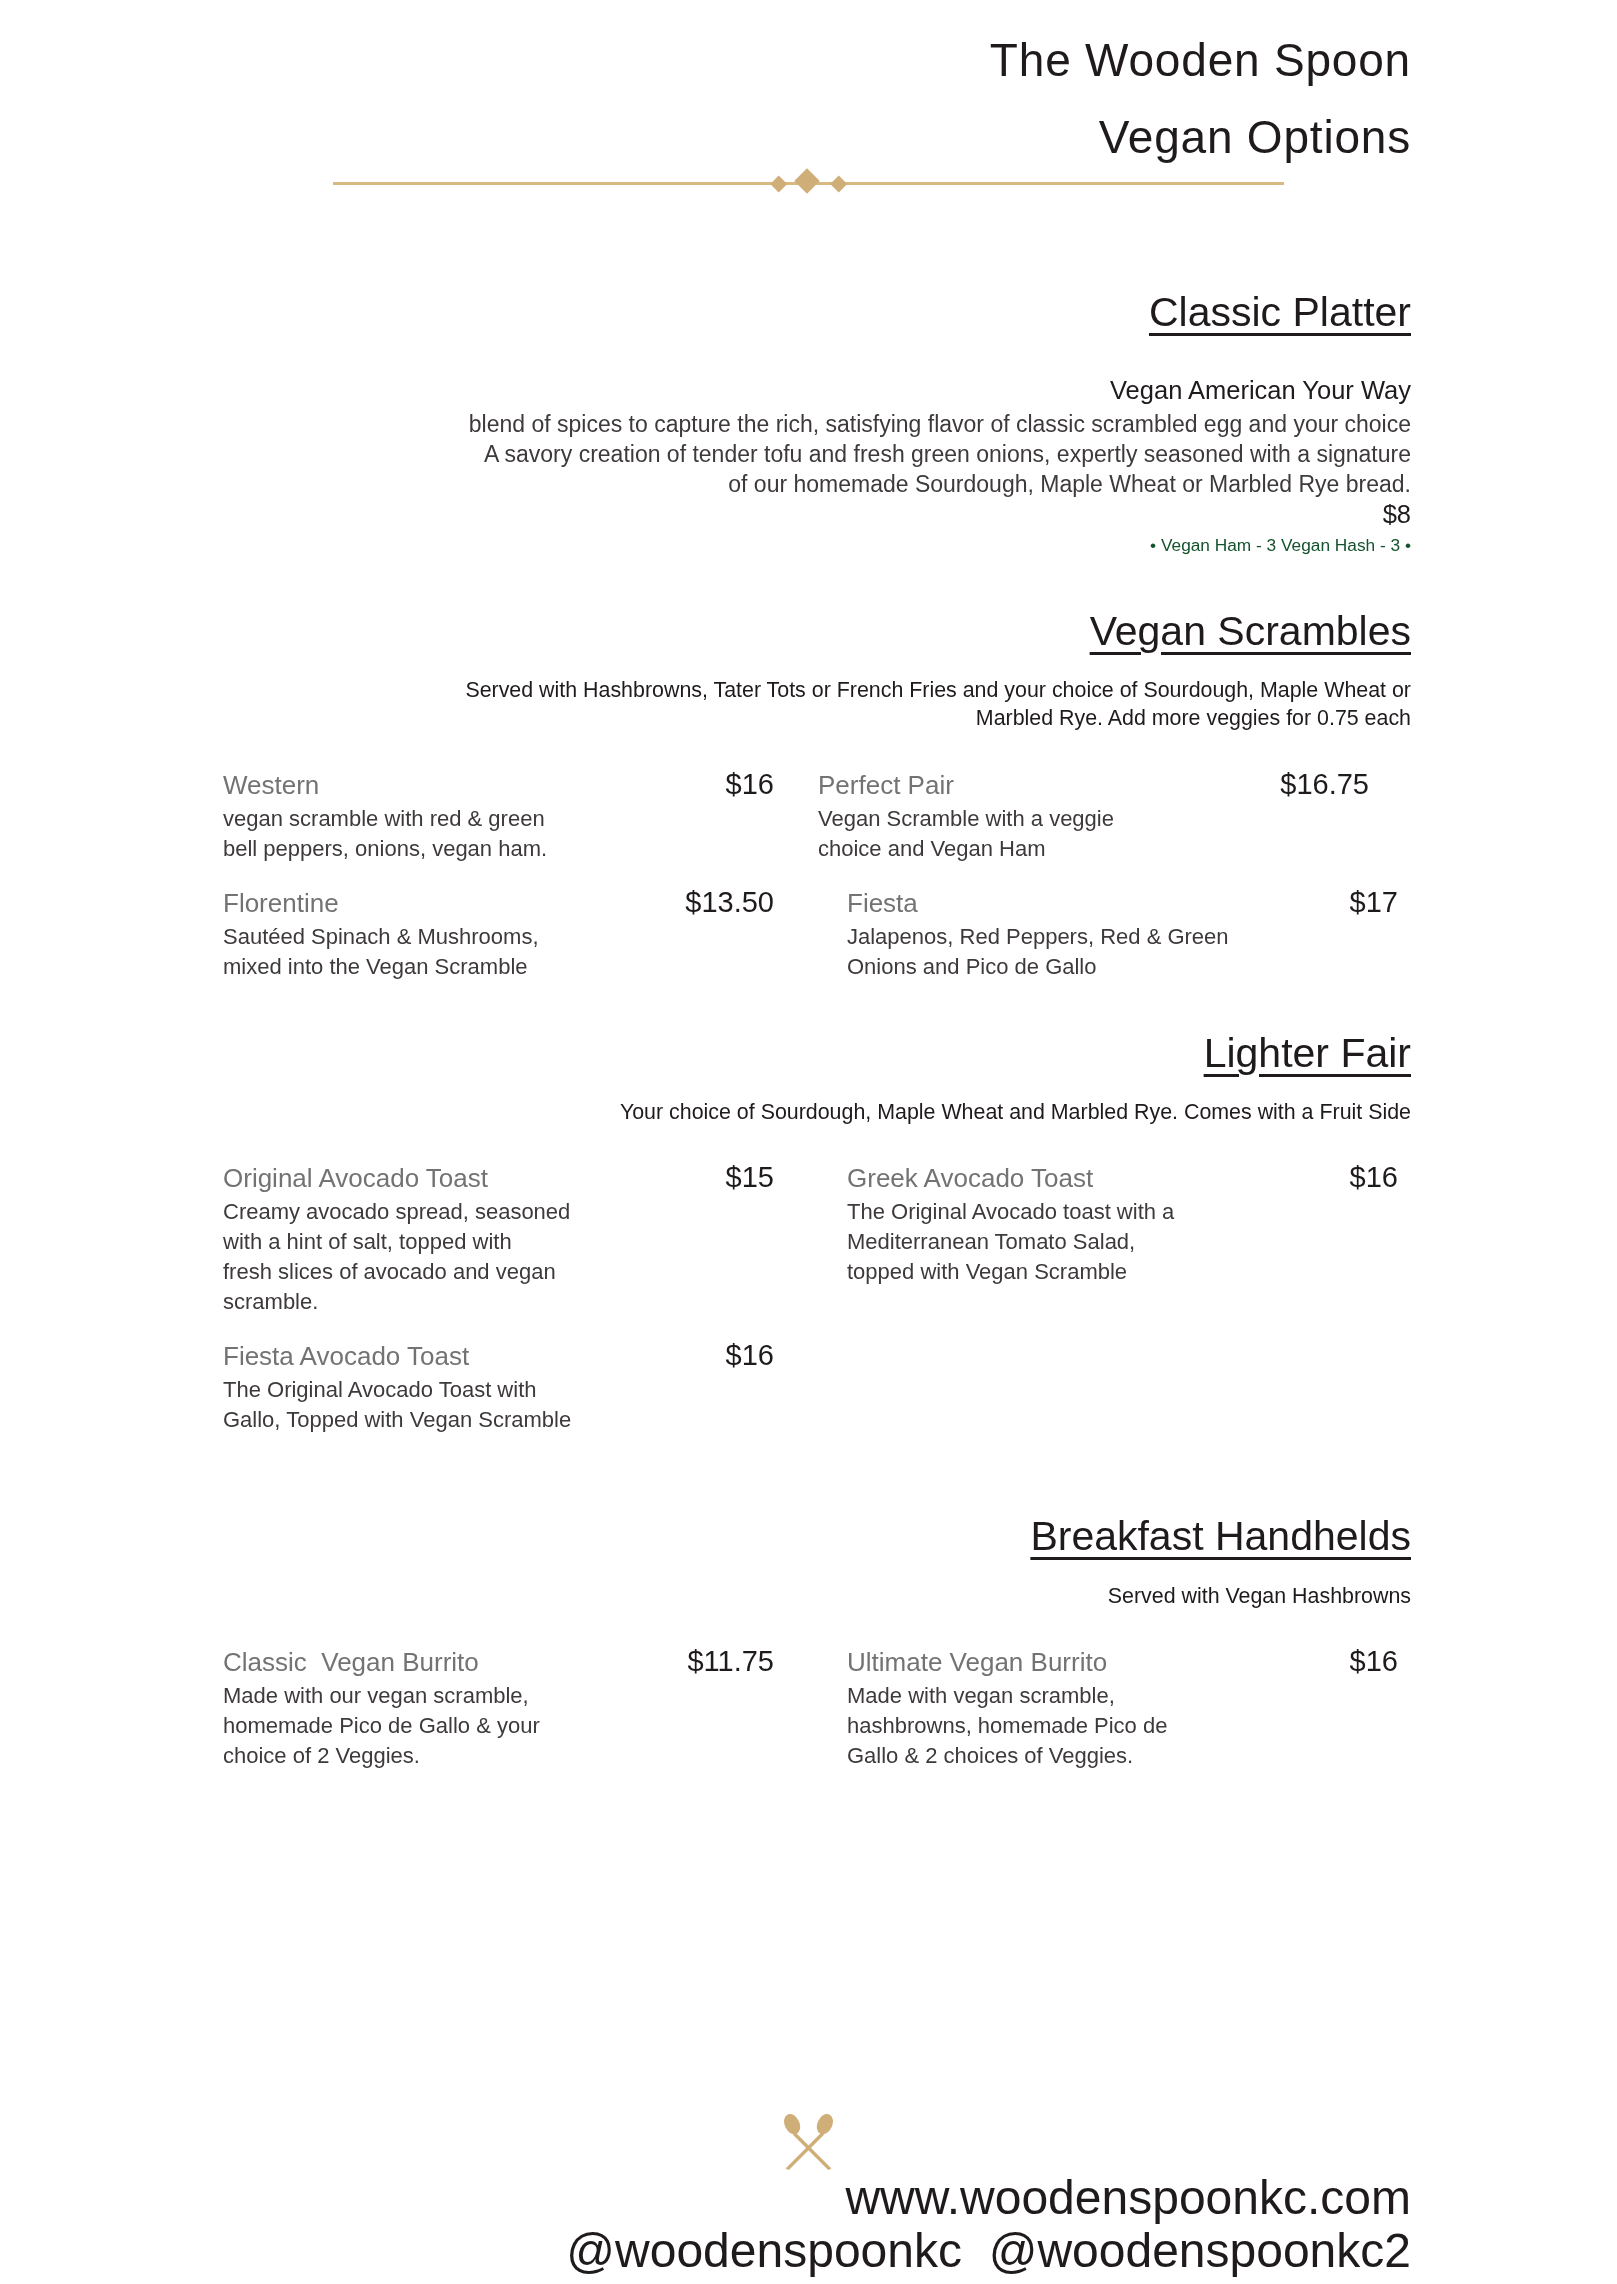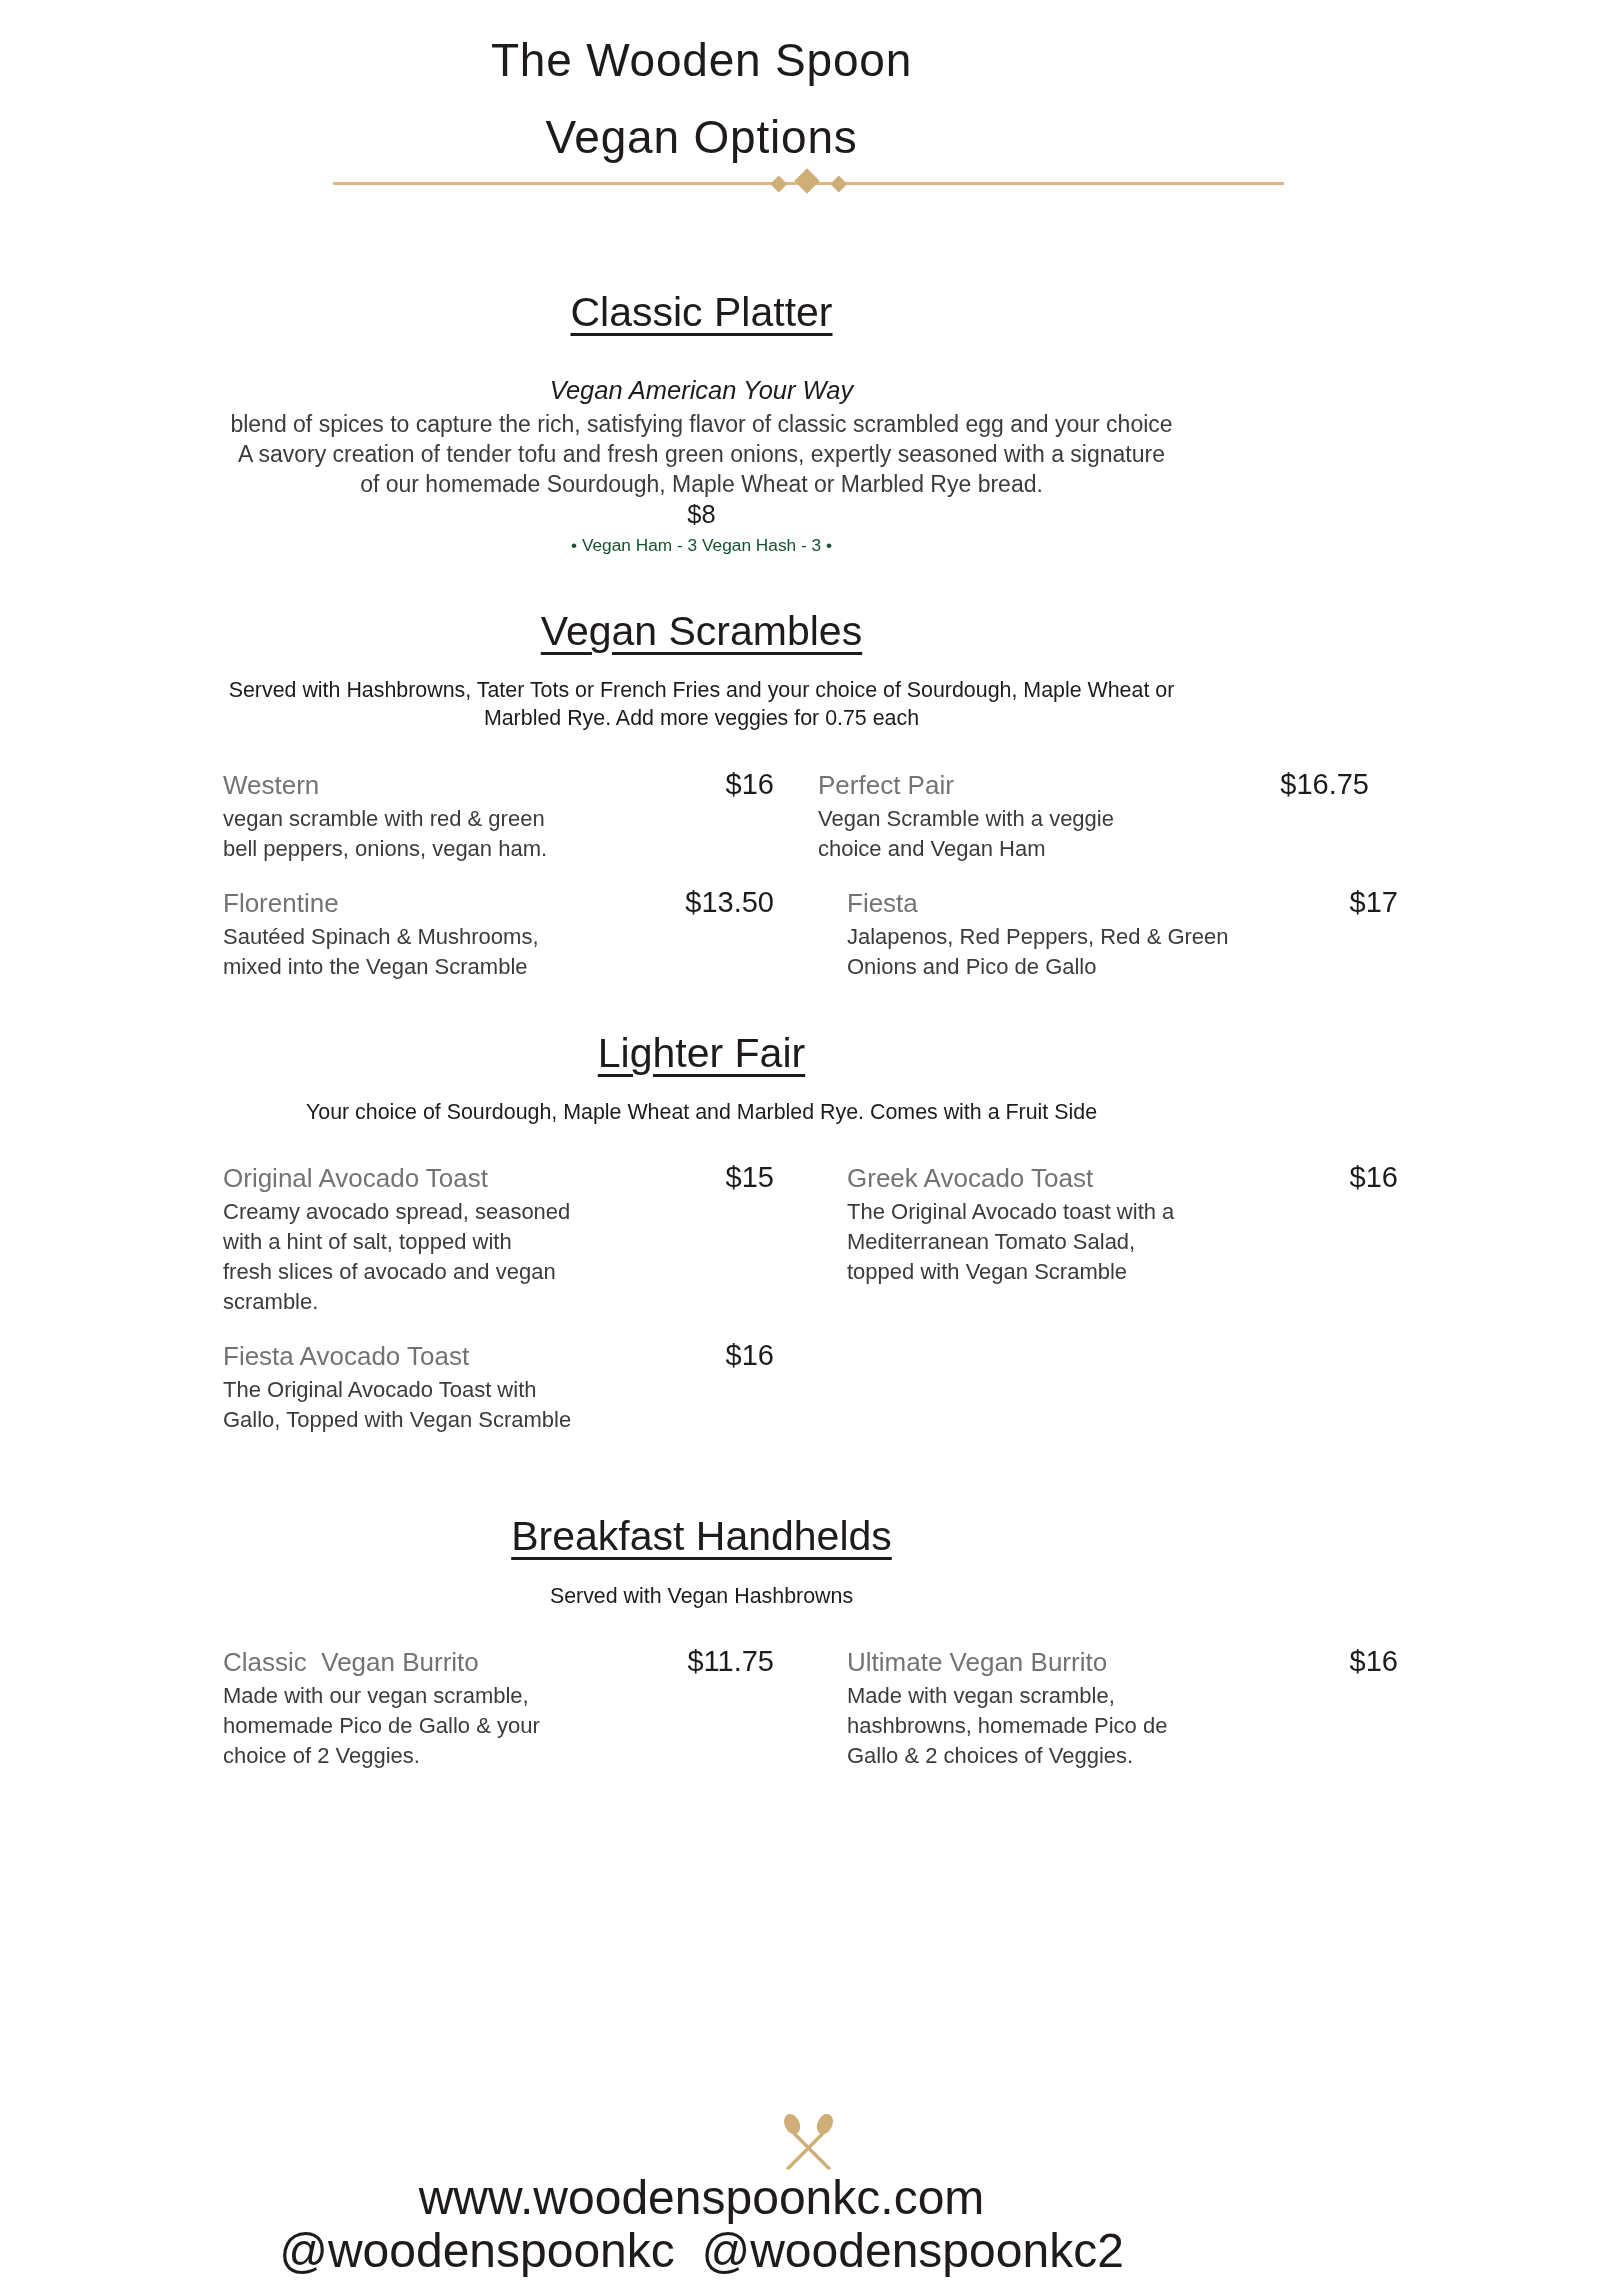--- a/index.html
+++ b/index.html
@@ -1,21 +1,21 @@
 <!DOCTYPE html>
 <html style="font-size:13px"><head>
   <meta charset="utf-8">
   <style>
     html, body { margin: 0; padding: 0; background: #ffffff; }
     body {
       width: 1617px; height: 2284px; position: relative; overflow: hidden;
       font-family: "Liberation Sans", "DejaVu Sans", sans-serif;
       color: #1f1a1c;
     }
-    .center { position: absolute; left: 4px; width: 1395px; text-align: center; }
+    .center { position: absolute; left: 16px; width: 1395px; text-align: right; }
     .title { font-size: 46px; color: #1f1a1c; letter-spacing: 0.8px; }
     .divider { position: absolute; left: 333px; top: 182px; width: 951px; height: 2.5px; background: #d9b982; }
     .diamond { position: absolute; background: #cfae78; transform: rotate(45deg); }
     .section-title {
       font-size: 41px; text-decoration: underline; text-decoration-thickness: 2.5px;
       text-underline-offset: 6.6px; color: #1f1a1c;
     }
     .item-name-center { font-size: 25.5px; color: #1f1a1c; }
     .desc-center { font-size: 23px; color: #3e3a3b; line-height: 30px; }
     .note { font-size: 21.4px; color: #1f1a1c; line-height: 28px; }
@@ -33,21 +33,21 @@
 <div class="center title" style="top:33px;">The Wooden Spoon</div>
 <div class="center title" style="top:110px;">Vegan Options</div>
 <div>
   <div class="divider"></div>
   <div class="diamond" style="left:773px; top:178px; width:11.5px; height:11.5px;"></div>
   <div class="diamond" style="left:798px; top:172px; width:18px; height:18px;"></div>
   <div class="diamond" style="left:833px; top:178px; width:11.5px; height:11.5px;"></div>
 </div>
 
 <div class="center section-title" style="top:289px;">Classic Platter</div>
-<div class="center item-name-center" style="top:376px;font-style:italic;">Vegan American Your Way</div>
+<div class="center item-name-center" style="top:376px;">Vegan American Your Way</div>
 <div class="center desc-center" style="top:409px;">
   <div>blend of spices to capture the rich, satisfying flavor of classic scrambled egg and your choice</div>
   <div>A savory creation of tender tofu and fresh green onions, expertly seasoned with a signature</div>
   <div>of our homemade Sourdough, Maple Wheat or Marbled Rye bread.</div>
 </div>
 <div class="center item-name-center" style="top:500px;">$8</div>
 <div class="center small-note" style="top:535px;">• Vegan Ham - 3 Vegan Hash - 3 •</div>
 
 <div class="center section-title" style="top:608px;">Vegan Scrambles</div>
 <div class="center note" style="top:676px;">

